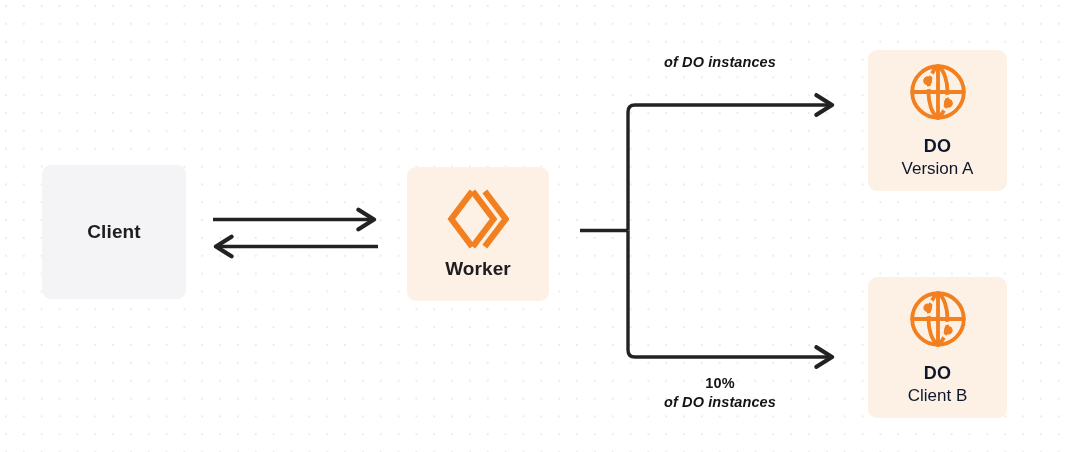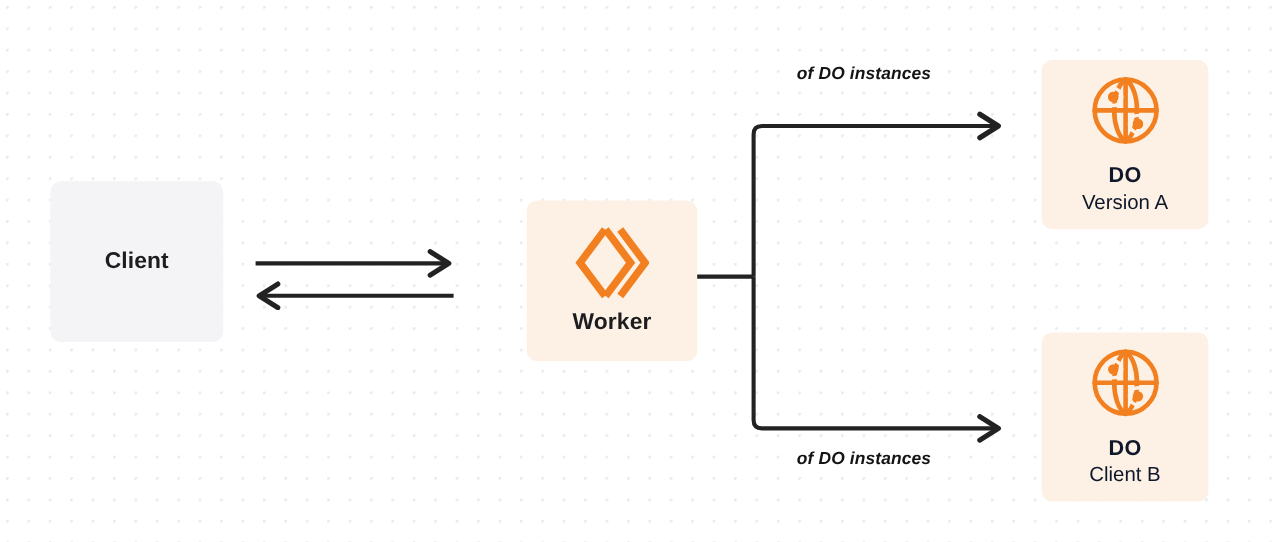--- a/index.html
+++ b/index.html
@@ -30,32 +30,31 @@
     box-sizing: border-box;
     border-radius: 9px;
     display: flex;
     flex-direction: column;
     align-items: center;
     justify-content: center;
   }
 
   .node-client {
     left: 42px;
-    top: 151px;
+    top: 165px;
     width: 144px;
     height: 134px;
     background: #f4f4f6;
   }
   .node-worker {
     left: 407px;
     top: 167px;
     width: 142px;
     height: 134px;
     background: #fdf1e5;
-    margin-left: 32px;
   }
   .node-do-a {
     left: 868px;
     top: 50px;
     width: 139px;
     height: 141px;
     background: #fdf1e5;
   }
   .node-do-b {
     left: 868px;
@@ -171,20 +170,21 @@
     <g>
       <path d="M 628 230.5 L 628 350 Q 628 357 635 357 L 832 357" stroke="#222222" stroke-width="3.4" fill="none" stroke-linecap="butt" stroke-linejoin="round" marker-end="url(#arrowRight2)"></path>
     </g>
   </svg>
 
   <div class="edge-label label-top">
     <span class="l2">of DO instances</span>
   </div>
 
   <div class="edge-label label-bottom">
+    <span class="l1">10%</span>
     <span class="l2">of DO instances</span>
   </div>
 
   <div class="node node-client">
     <span class="node-title">Client</span>
   </div>
 
   <div class="node node-worker">
     <span>
       <svg class="icon-worker" viewBox="0 0 64 64" aria-hidden="true">

